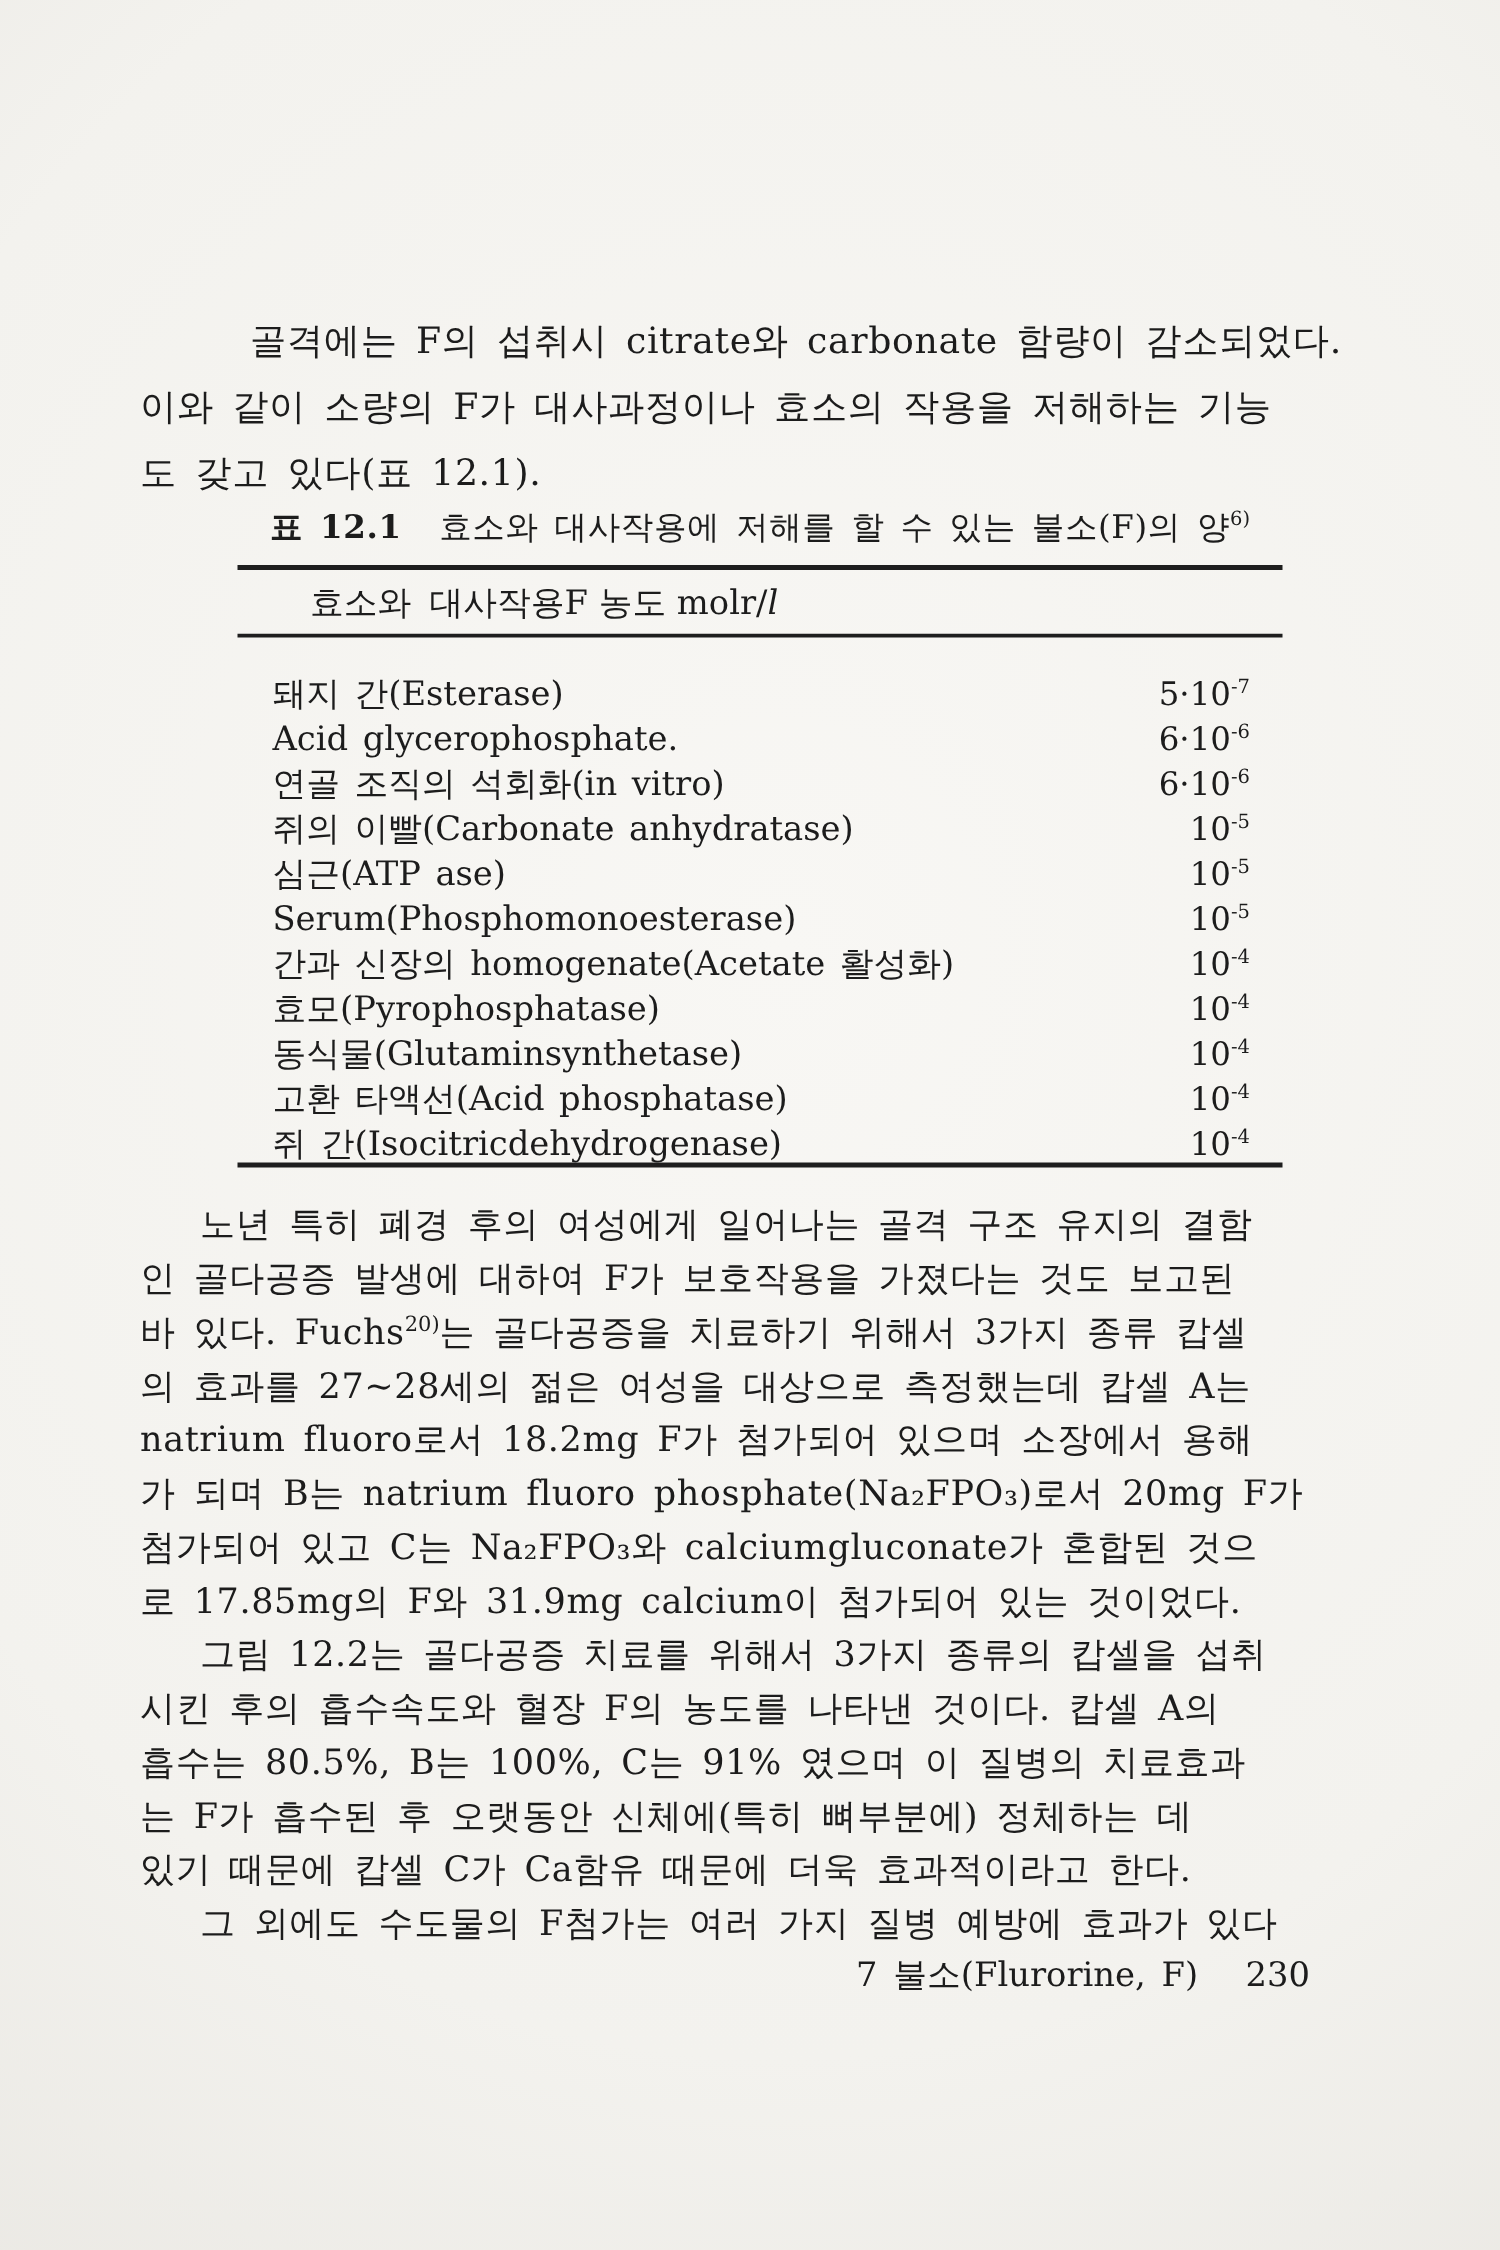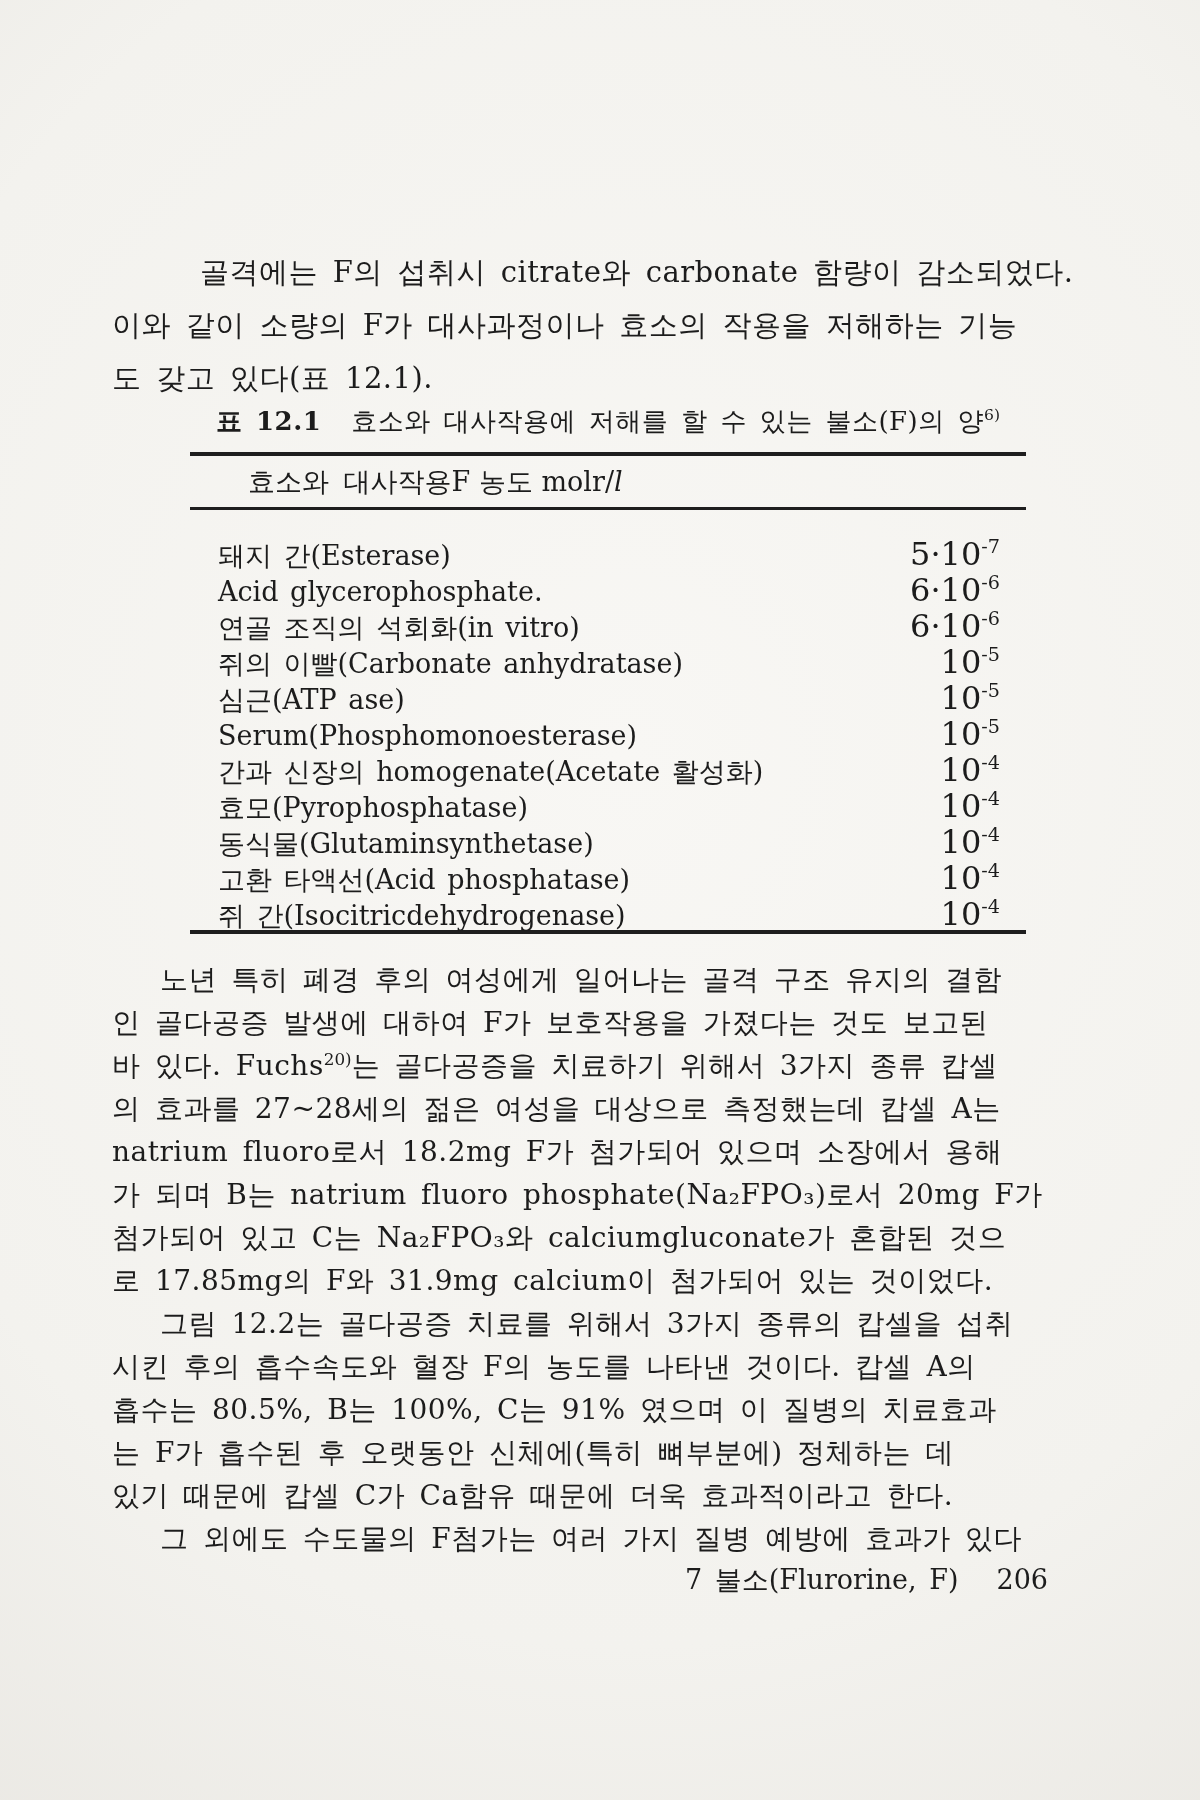--- a/index.html
+++ b/index.html
@@ -44,21 +44,21 @@
     border-bottom: 3px solid #1e1e1e;
   }
   .tbl-head .th-1 { padding-left: 58px; word-spacing: 6px; }
   .tbl-head .th-2 { padding-right: 12px; }
   .tbl-body { padding: 10px 0 14px 0; }
   .trow {
     display: flex; justify-content: space-between; align-items: baseline;
     height: 36px; line-height: 36px; white-space: nowrap;
   }
   .trow .tname { padding-left: 28px; word-spacing: 3px; margin-top: 18px; }
-  .trow .tval { padding-right: 26px; font-size: 32px; }
+  .trow .tval { padding-right: 26px; font-size: 26px; }
   .unit-l { font-style: italic; }
   
   .footer {
     position: absolute; top: 1562px; left: 112px; width: 936px;
     text-align: right; font-size: 27px; white-space: nowrap;
     word-spacing: 4px;
   }
   .footer .pageno { margin-left: 38px; }
 </style>
 </head>
@@ -146,16 +146,16 @@
       <div class="line">흡수는 80.5%, B는 100%, C는 91% 였으며 이 질병의 치료효과</div>
       <div class="line">는 F가 흡수된 후 오랫동안 신체에(특히 뼈부분에) 정체하는 데</div>
       <div class="line">있기 때문에 캅셀 C가 Ca함유 때문에 더욱 효과적이라고 한다.</div>
     </div>
     <div>
       <div class="line indent-sm">그 외에도 수도물의 F첨가는 여러 가지 질병 예방에 효과가 있다</div>
     </div>
   </div>
 
   <div class="footer">
-    <span>7 불소(Flurorine, F)</span><span class="pageno">206</span>
+    <span>7 불소(Flurorine, F)</span><span class="pageno">230</span>
   </div>
 
 </div>
 
 </body></html>

